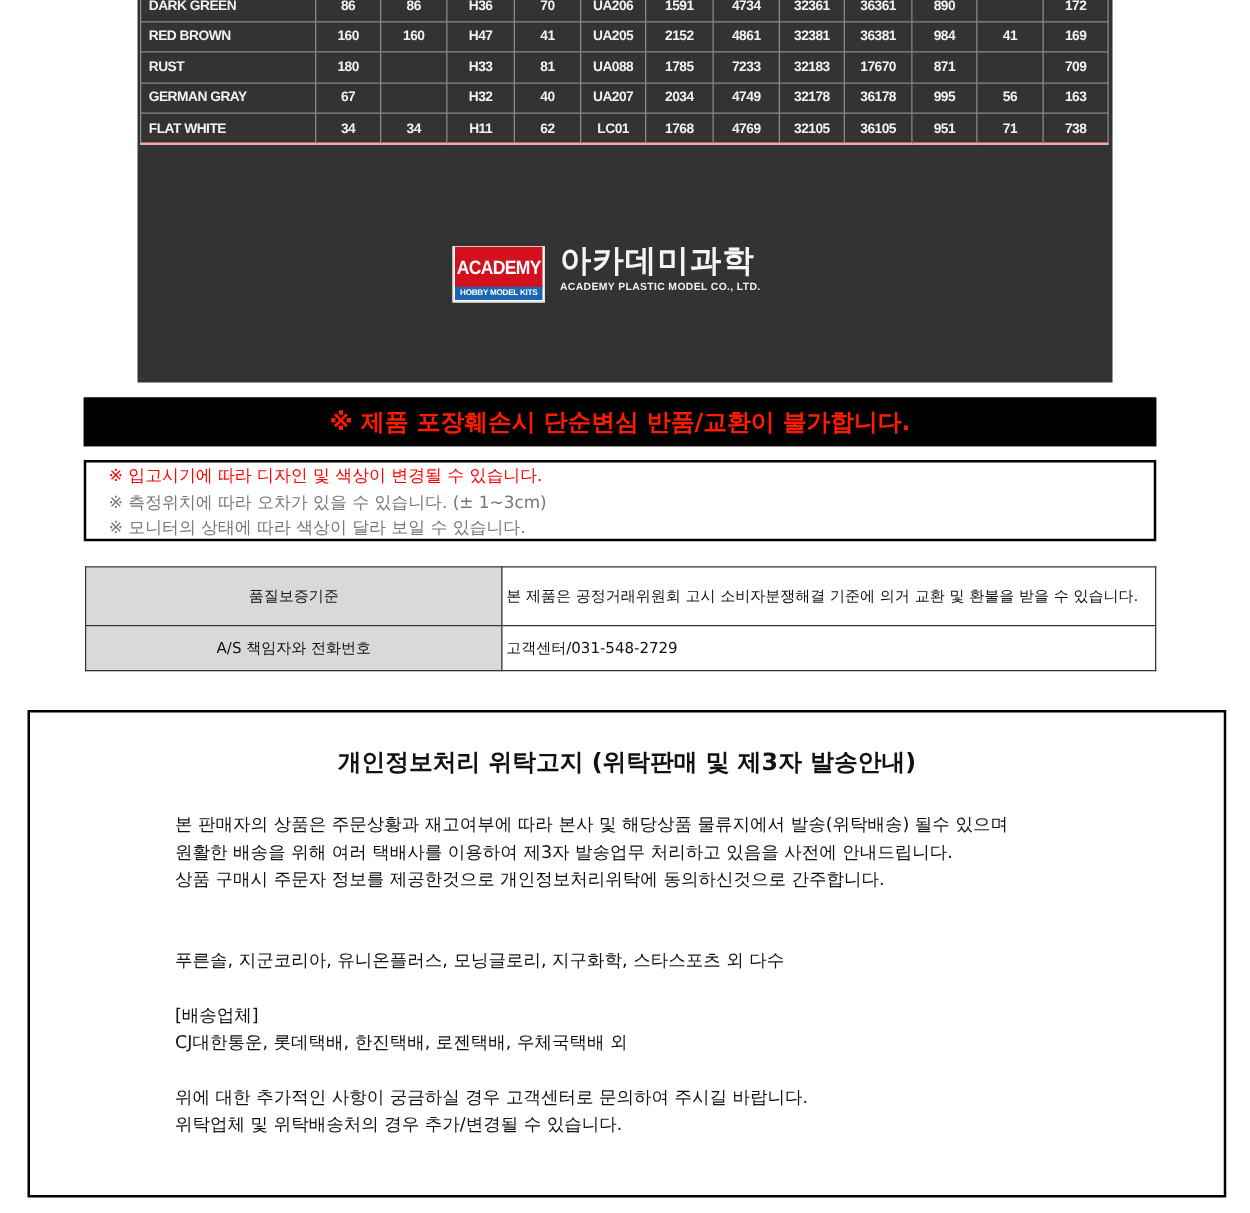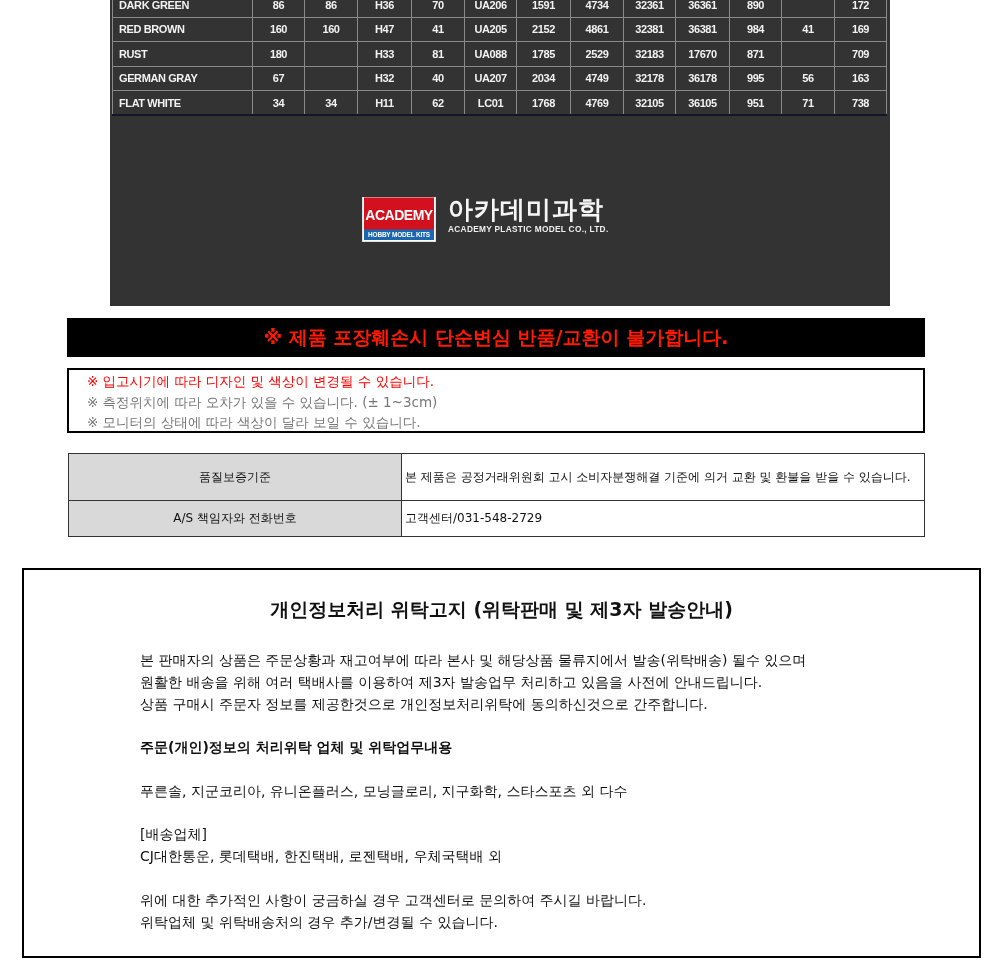--- a/index.html
+++ b/index.html
@@ -14,21 +14,21 @@
     position: absolute; left: 112px; top: -8px; width: 774px;
     border-collapse: collapse; table-layout: fixed;
     font-family: "Liberation Sans", sans-serif; font-size: 11px; font-weight: bold;
     color: #f2f2f2; letter-spacing: -0.4px;
   }
   .color-table td {
     height: 24.5px; border: 1px solid #8a8a8a; text-align: center; padding: 0;
     white-space: nowrap;
   }
   .color-table td.name { text-align: left; padding-left: 6px; }
-  .color-table tr:last-child td { border-bottom: 2px solid #0f172a; }
+  .color-table tr:last-child td { border-bottom: 2px solid #fca5a5; }
 
   .logo { position: absolute; left: 362px; top: 197px; height: 46px; display: flex; align-items: flex-start; }
   .logo-badge { width: 74px; height: 45px; border: 1px solid #e0e0e0; background: #fff; padding: 1px; display: flex; flex-direction: column; }
   .logo-badge-top { background: #d2101e; color: #fff; height: 30px; font-family: "Liberation Sans", sans-serif; font-weight: bold; font-size: 14px; display: flex; align-items: center; justify-content: center; letter-spacing: -0.5px; transform: scaleY(1.1); }
   .logo-badge-bot { background: #1b66b0; color: #fff; height: 12px; font-family: "Liberation Sans", sans-serif; font-weight: bold; font-size: 6.5px; display: flex; align-items: center; justify-content: center; letter-spacing: -0.2px; }
   .logo-text { margin-left: 12px; display: flex; flex-direction: column; }
   .logo-kr { color: #f5f5f5; font-size: 25px; font-weight: bold; letter-spacing: 1px; line-height: 26px; font-family: Liberation Serif, serif; }
   .logo-en { color: #f0f0f0; font-family: "Liberation Sans", sans-serif; font-size: 8.3px; font-weight: bold; letter-spacing: 0.3px; margin-top: 1px; }
 
   .warning-banner {
@@ -122,21 +122,21 @@
         <td>169</td>
       </tr>
       <tr>
         <td class="name">RUST</td>
         <td>180</td>
         <td></td>
         <td>H33</td>
         <td>81</td>
         <td>UA088</td>
         <td>1785</td>
-        <td>2529</td>
+        <td>7233</td>
         <td>32183</td>
         <td>17670</td>
         <td>871</td>
         <td></td>
         <td>709</td>
       </tr>
       <tr>
         <td class="name">GERMAN GRAY</td>
         <td>67</td>
         <td></td>
@@ -201,21 +201,20 @@
 </tbody>
   </table>
 
 <div class="privacy-box">
   <div class="privacy-title">개인정보처리 위탁고지 (위탁판매 및 제3자 발송안내)</div>
   <div class="privacy-body">
     <div>본 판매자의 상품은 주문상황과 재고여부에 따라 본사 및 해당상품 물류지에서 발송(위탁배송) 될수 있으며</div>
     <div>원활한 배송을 위해 여러 택배사를 이용하여 제3자 발송업무 처리하고 있음을 사전에 안내드립니다.</div>
     <div>상품 구매시 주문자 정보를 제공한것으로 개인정보처리위탁에 동의하신것으로 간주합니다.</div>
     <div class="gap"></div>
-    <div class="bold">주문(개인)정보의 처리위탁 업체 및 위탁업무내용</div>
     <div class="gap"></div>
     <div>푸른솔, 지군코리아, 유니온플러스, 모닝글로리, 지구화학, 스타스포츠 외 다수</div>
     <div class="gap"></div>
     <div>[배송업체]</div>
     <div>CJ대한통운, 롯데택배, 한진택배, 로젠택배, 우체국택배 외</div>
     <div class="gap"></div>
     <div>위에 대한 추가적인 사항이 궁금하실 경우 고객센터로 문의하여 주시길 바랍니다.</div>
     <div>위탁업체 및 위탁배송처의 경우 추가/변경될 수 있습니다.</div>
   </div>
 </div>

